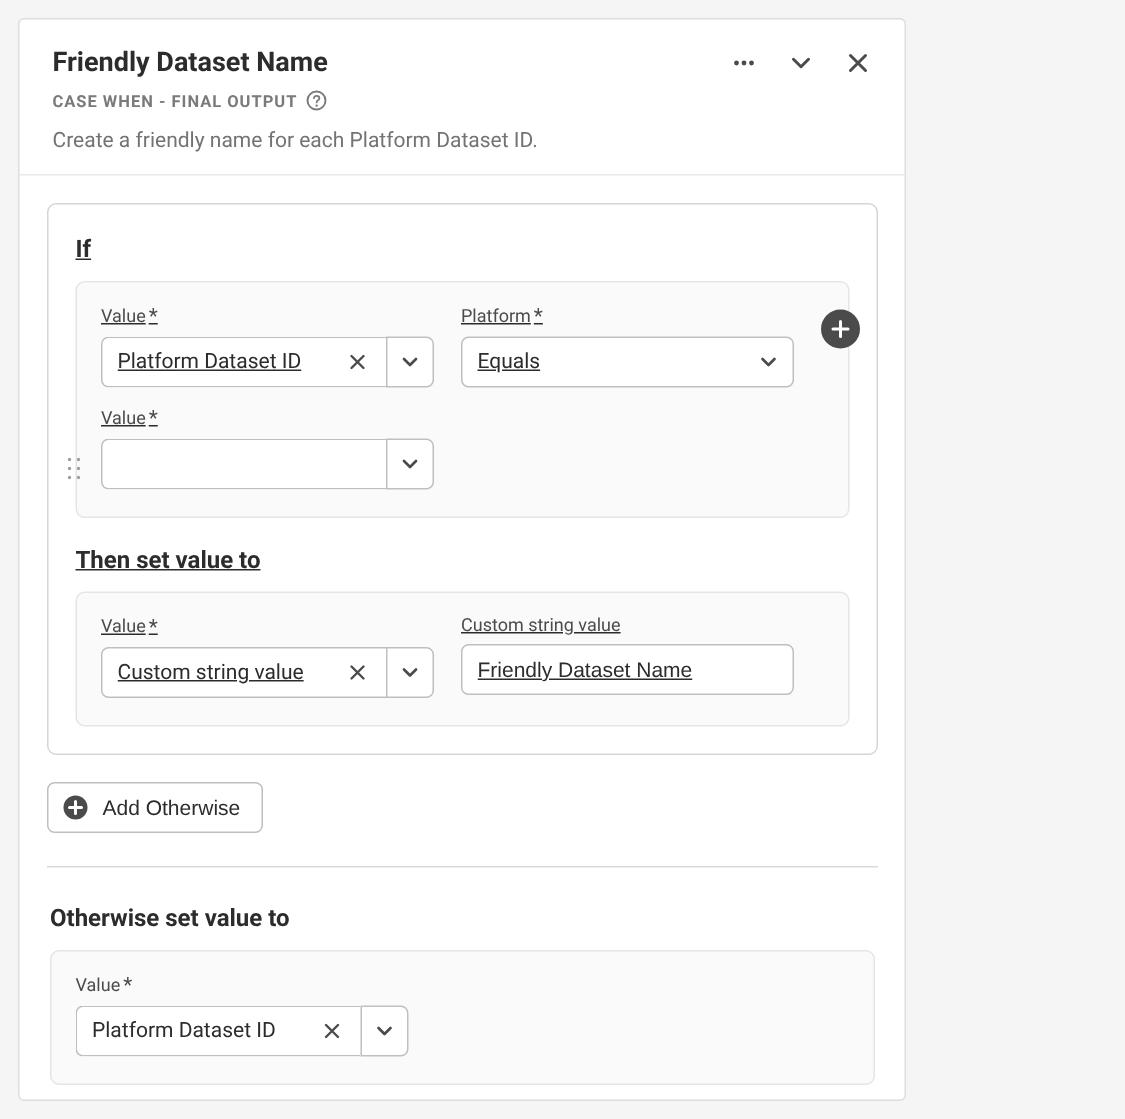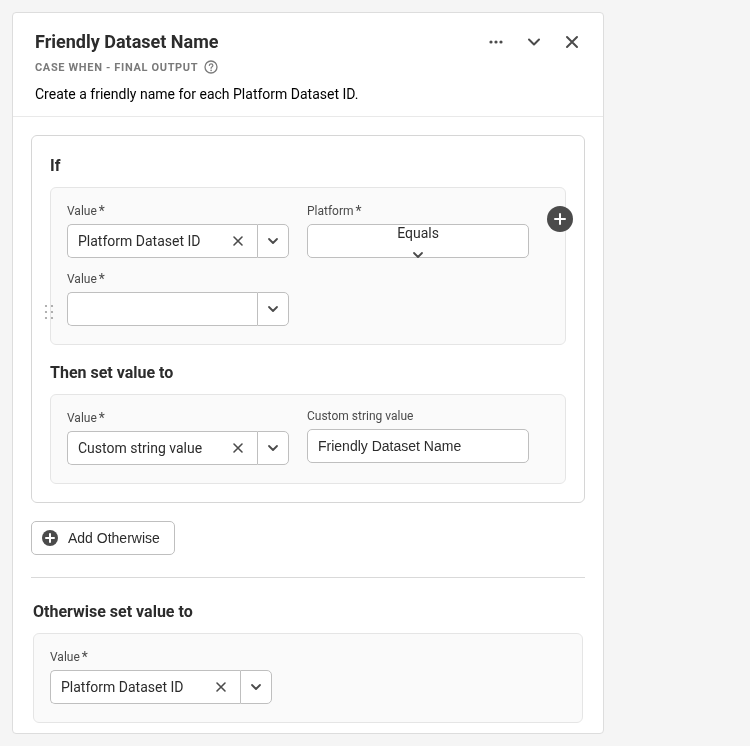--- a/index.html
+++ b/index.html
@@ -52,34 +52,35 @@
     gap: 6px;
     color: #7a7a7a;
     font-size: 11px;
     letter-spacing: 0.06em;
     font-weight: 700;
   }
   .help-circle { width: 14px; height: 14px; color: #7a7a7a; }
   .description {
     margin-top: 12px;
     font-size: 14px;
-    color: #000000;
+    color: #737373;
   }
   .card-body {
     padding: 18px;
     display: flex;
     flex-direction: column;
     gap: 18px;
     overflow-y: auto;
   }
   .rule-card {
     border: 1px solid #d6d6d6;
     border-radius: 6px;
     padding: 14px 18px 18px 18px;
     position: relative;
+    text-decoration: underline;
   }
   .rule-section-title {
     font-size: 16px;
     font-weight: 700;
     color: #2c2c2c;
     margin: 6px 0 12px 0;
   }
   .subcard {
     background: #fafafa;
     border: 1px solid #e5e5e5;
@@ -283,21 +284,21 @@
                 <div class="combo-caret">
                   <svg width="12" height="12" viewBox="0 0 12 12">
                       <path d="M2 4 L6 8 L10 4" fill="none" stroke="currentColor" stroke-width="1.8" stroke-linecap="round" stroke-linejoin="round"></path>
                     </svg>
                 </div>
               </div>
             </div>
 
             <div class="field-col" style="width:222px;">
               <div class="field-label"><span>Platform</span><span class="req-ast">*</span></div>
-              <div class="select" style="width:222px;flex-direction:column;">
+              <div class="select" style="width:222px;">
                 <span class="text">Equals</span>
                 <span style="color:#4b4b4b;">
                   <svg width="12" height="12" viewBox="0 0 12 12">
                       <path d="M2 4 L6 8 L10 4" fill="none" stroke="currentColor" stroke-width="1.8" stroke-linecap="round" stroke-linejoin="round"></path>
                     </svg>
                 </span>
               </div>
             </div>
 
             <div style="flex:1; display:flex; align-items:center; height:34px;">

